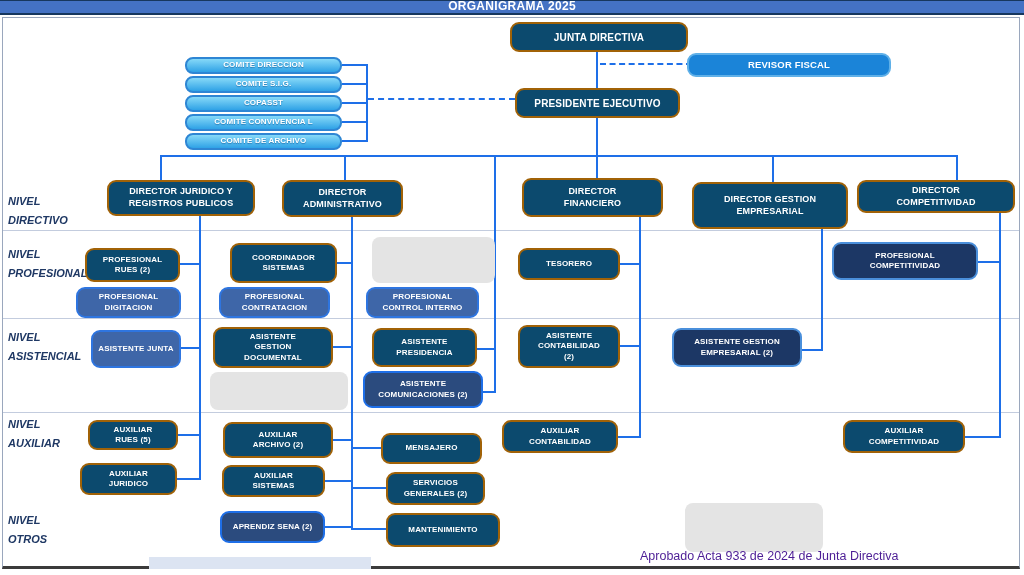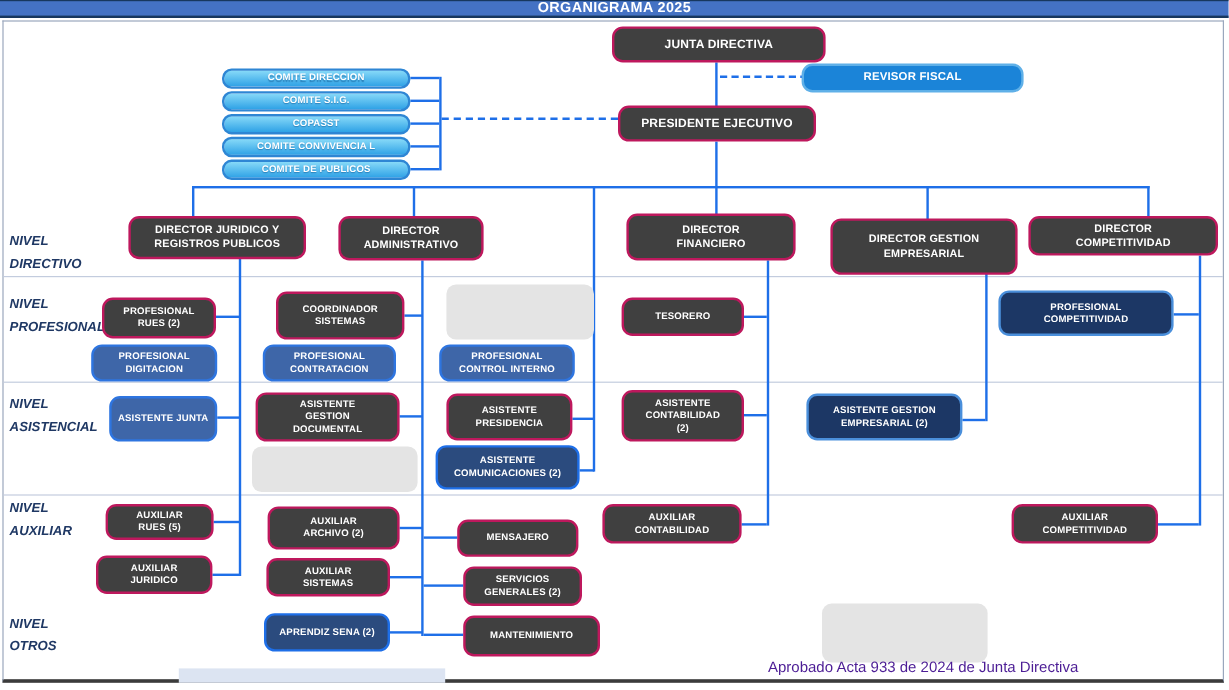--- a/index.html
+++ b/index.html
@@ -10,21 +10,21 @@
             display:flex;align-items:flex-end;justify-content:center;}
   #titlebar span{color:#fff;font-weight:bold;font-size:12px;letter-spacing:.3px;}
   #frame{position:absolute;left:2px;top:17px;width:1018px;height:552px;
          border:1px solid #9aa7bd;border-bottom:3px solid #3b3b3b;box-sizing:border-box;}
   .rowline{position:absolute;height:1px;background:#C3CCDE;left:3px;width:1016px;}
   .lvl{position:absolute;color:#1F3864;font-weight:bold;font-size:11px;line-height:1.7;
        white-space:pre-line;font-style:italic;}
   .box{position:absolute;display:flex;align-items:center;justify-content:center;
        text-align:center;color:#fff;font-weight:bold;font-size:8px;line-height:1.3;
        border-radius:9px;box-sizing:border-box;white-space:pre-line;letter-spacing:.15px;}
-  .navy{background:#404040;border:2px solid #be185d;}
+  .navy{background:#0c4a6e;border:2px solid #a16207;}
   .mid{background:#3E66A8;border:2px solid #2E75E0;}
   .slate{background:#2B4B7E;border:2px solid #1E6FE8;}
   .slate2{background:#1C3765;border:2px solid #4A8FDB;}
   .revisor{background:#1B84D8;border:2px solid #5FB0E8;font-size:9.5px;}
   .big{font-size:10px;}
   .dir{font-size:9px;}
   .com{background:linear-gradient(#86D9F8,#2FA2E6);border:2px solid #2E86D4;border-radius:8px;
        text-shadow:0 1px 1px rgba(10,80,140,.55);}
   .ghost{position:absolute;background:#E4E4E4;border-radius:8px;}
   .strip{position:absolute;background:#DCE4F2;}
@@ -109,28 +109,28 @@
 
   <i class="dash" style="left:600px;top:63px;width:92px"></i>
   <i class="dash" style="left:368px;top:98px;width:147px"></i>
 
   <div class="ghost" style="left:372px;top:237px;width:123px;height:46px"></div>
   <div class="ghost" style="left:210px;top:372px;width:138px;height:38px"></div>
   <div class="ghost" style="left:685px;top:503px;width:138px;height:49px"></div>
   <div class="strip" style="left:149px;top:557px;width:222px;height:12px"></div>
 
   <div class="box navy big" style="left:510px;top:22px;width:178px;height:30px">JUNTA DIRECTIVA</div>
-  <div class="box revisor" style="left:668px;top:53px;width:185px;height:24px">REVISOR FISCAL</div>
+  <div class="box revisor" style="left:687px;top:53px;width:204px;height:24px">REVISOR FISCAL</div>
   <div class="box com" style="left:185px;top:57px;width:157px;height:17px">COMITE DIRECCION</div>
 
   <div class="box navy big" style="left:515px;top:88px;width:165px;height:30px">PRESIDENTE EJECUTIVO</div>
   <div class="box com" style="left:185px;top:76px;width:157px;height:17px">COMITE S.I.G.</div>
   <div class="box com" style="left:185px;top:95px;width:157px;height:17px">COPASST</div>
   <div class="box com" style="left:185px;top:114px;width:157px;height:17px">COMITE CONVIVENCIA L</div>
-  <div class="box com" style="left:185px;top:133px;width:157px;height:17px">COMITE DE PUBLICOS</div>
+  <div class="box com" style="left:185px;top:133px;width:157px;height:17px">COMITE DE ARCHIVO</div>
 
   <div class="box navy dir" style="left:107px;top:180px;width:148px;height:36px">DIRECTOR JURIDICO Y
 REGISTROS PUBLICOS</div>
   <div class="box navy dir" style="left:282px;top:180px;width:121px;height:37px">DIRECTOR
 ADMINISTRATIVO</div>
   <div class="box navy dir" style="left:522px;top:178px;width:141px;height:39px">DIRECTOR
 FINANCIERO</div>
   <div class="box navy dir" style="left:692px;top:182px;width:156px;height:47px">DIRECTOR GESTION
 EMPRESARIAL</div>
   <div class="box navy dir" style="left:857px;top:180px;width:158px;height:33px">DIRECTOR

